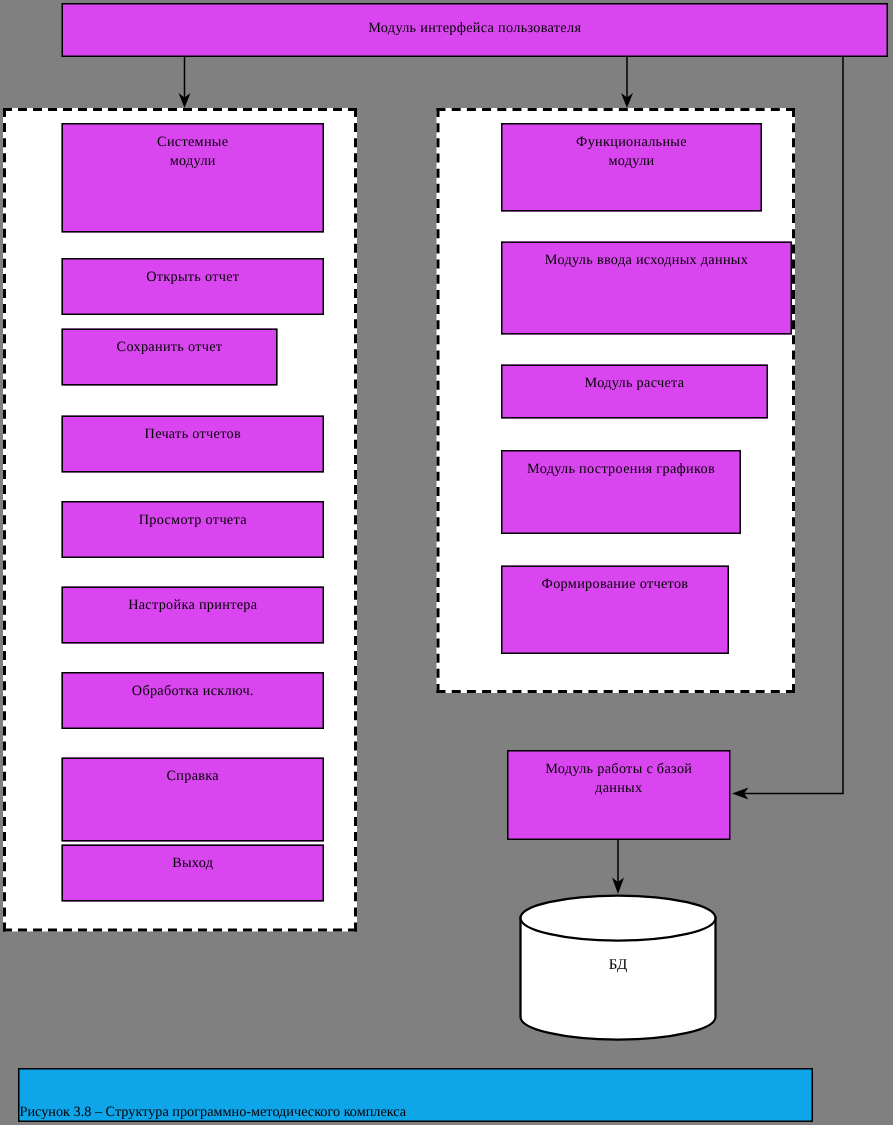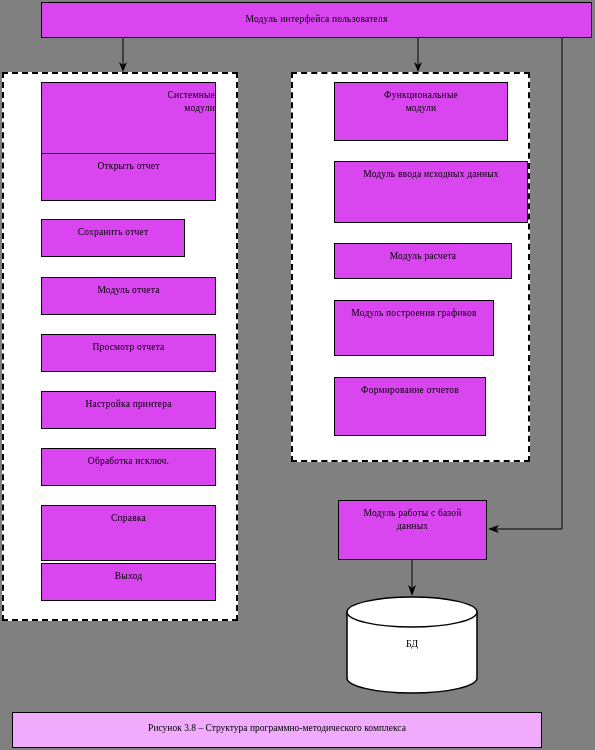--- a/index.html
+++ b/index.html
@@ -35,27 +35,26 @@
     letter-spacing: 0.2px;
   }
   .dashbox {
     position: absolute;
     background: #ffffff;
     border: 2px dashed #000000;
     box-sizing: border-box;
   }
   .caption {
     position: absolute;
-    background: #f0abfc;
+    background: #0ea5e9;
     border: 1px solid #000000;
     box-sizing: border-box;
     font-size: 9.5px;
     color: #000000;
-    text-align: center;
-    padding-top: 10px;
+    padding-top: 24px;
   }
   .cyl {
     position: absolute;
   }
   .cyl .lbl {
     position: absolute;
     left: 0;
     right: 0;
     top: 42px;
     text-align: center;
@@ -116,35 +115,35 @@
       <polygon points="488,529 499,525 496,529 499,533"></polygon>
     </g>
   </svg>
 
   <div class="node top-node" style="left:41px; top:2px; width:551px; height:36px;">
     <span class="lbl">Модуль интерфейса пользователя</span>
   </div>
 
   <div class="dashbox" style="left:2px; top:72px; width:236px; height:549px;"></div>
 
-  <div class="node" style="left:41px; top:82px; width:175px; height:73px;text-align:right;">
+  <div class="node" style="left:41px; top:82px; width:175px; height:73px;">
     <span class="lbl">Системные
 модули</span>
   </div>
 
-  <div class="node" style="left:41px; top:153px; width:175px; height:48px;">
+  <div class="node" style="left:41px; top:172px; width:175px; height:38px;">
     <span class="lbl">Открыть отчет</span>
   </div>
 
   <div class="node" style="left:41px; top:219px; width:144px; height:38px;">
     <span class="lbl">Сохранить отчет</span>
   </div>
 
   <div class="node" style="left:41px; top:277px; width:175px; height:38px;">
-    <span class="lbl">Модуль отчета</span>
+    <span class="lbl">Печать отчетов</span>
   </div>
 
   <div class="node" style="left:41px; top:334px; width:175px; height:38px;">
     <span class="lbl">Просмотр отчета</span>
   </div>
 
   <div class="node" style="left:41px; top:391px; width:175px; height:38px;">
     <span class="lbl">Настройка принтера</span>
   </div>
 

